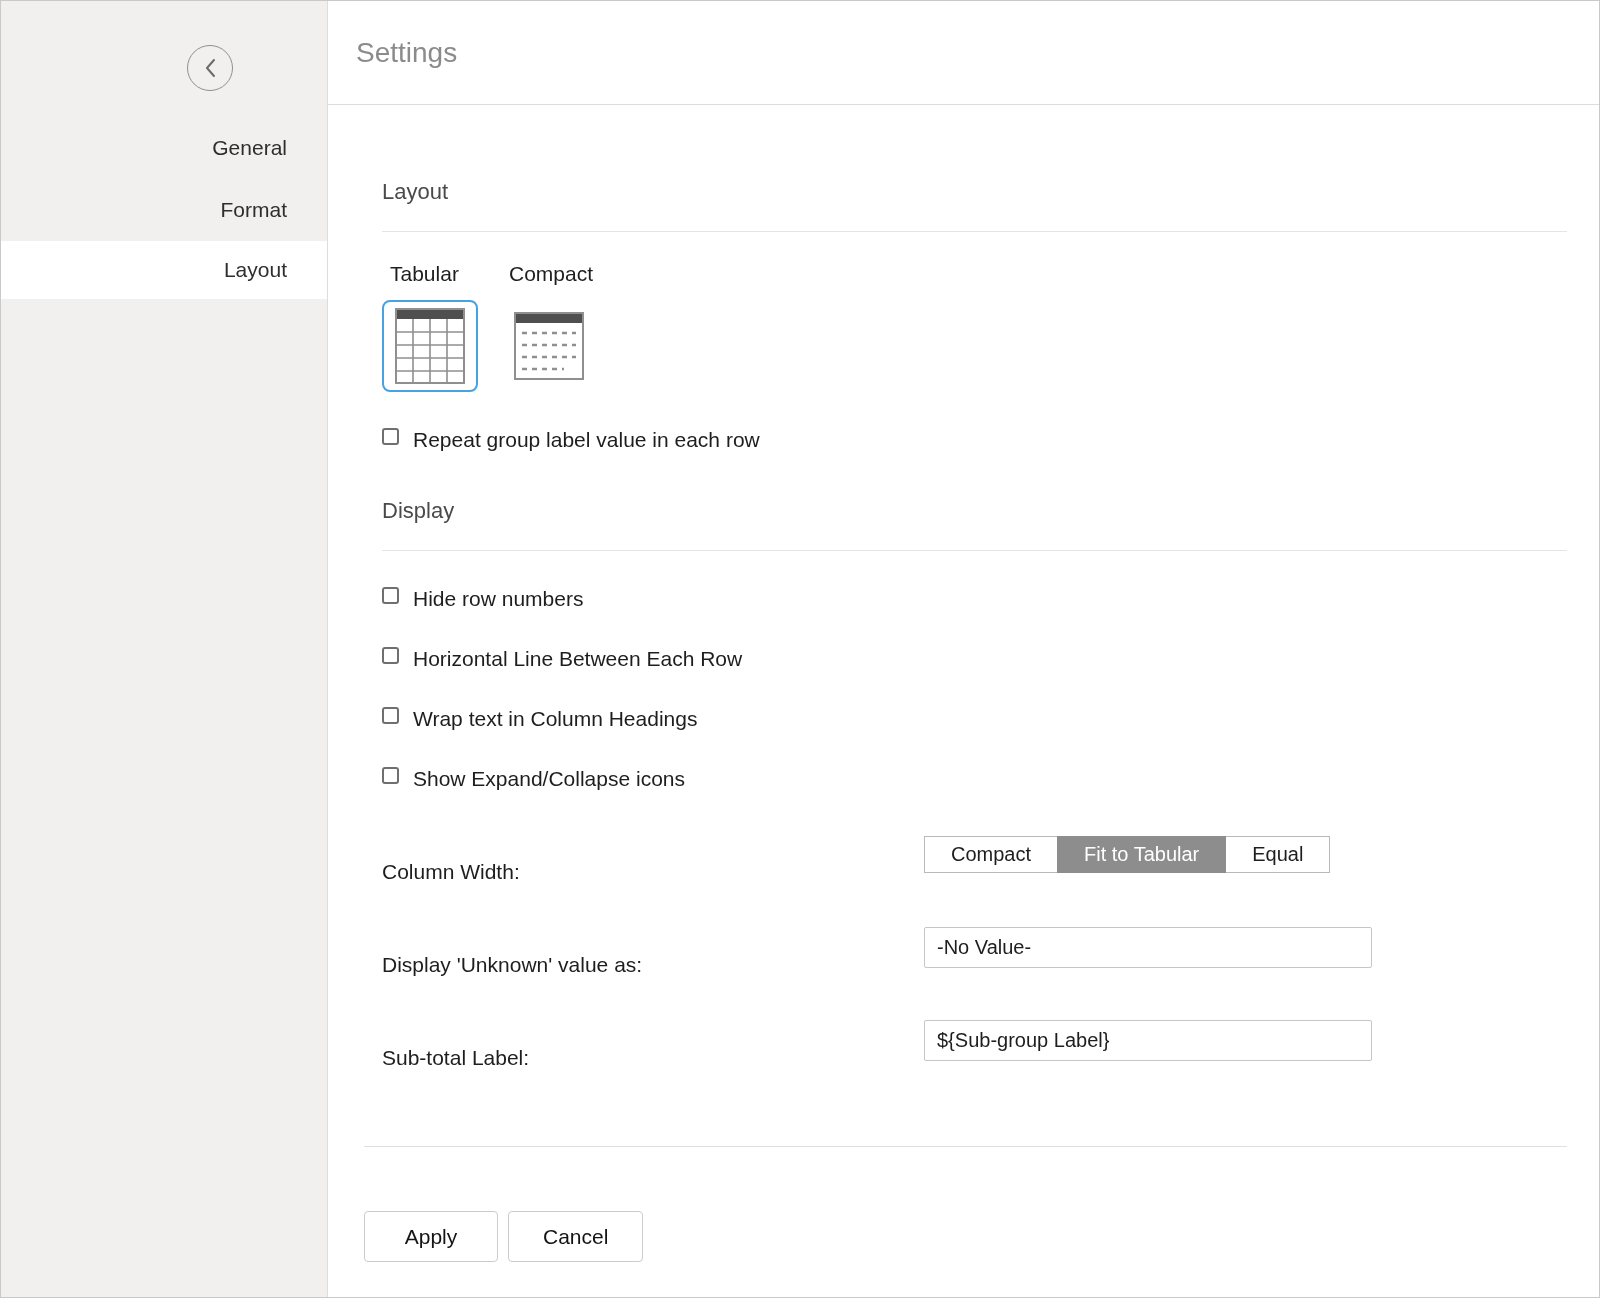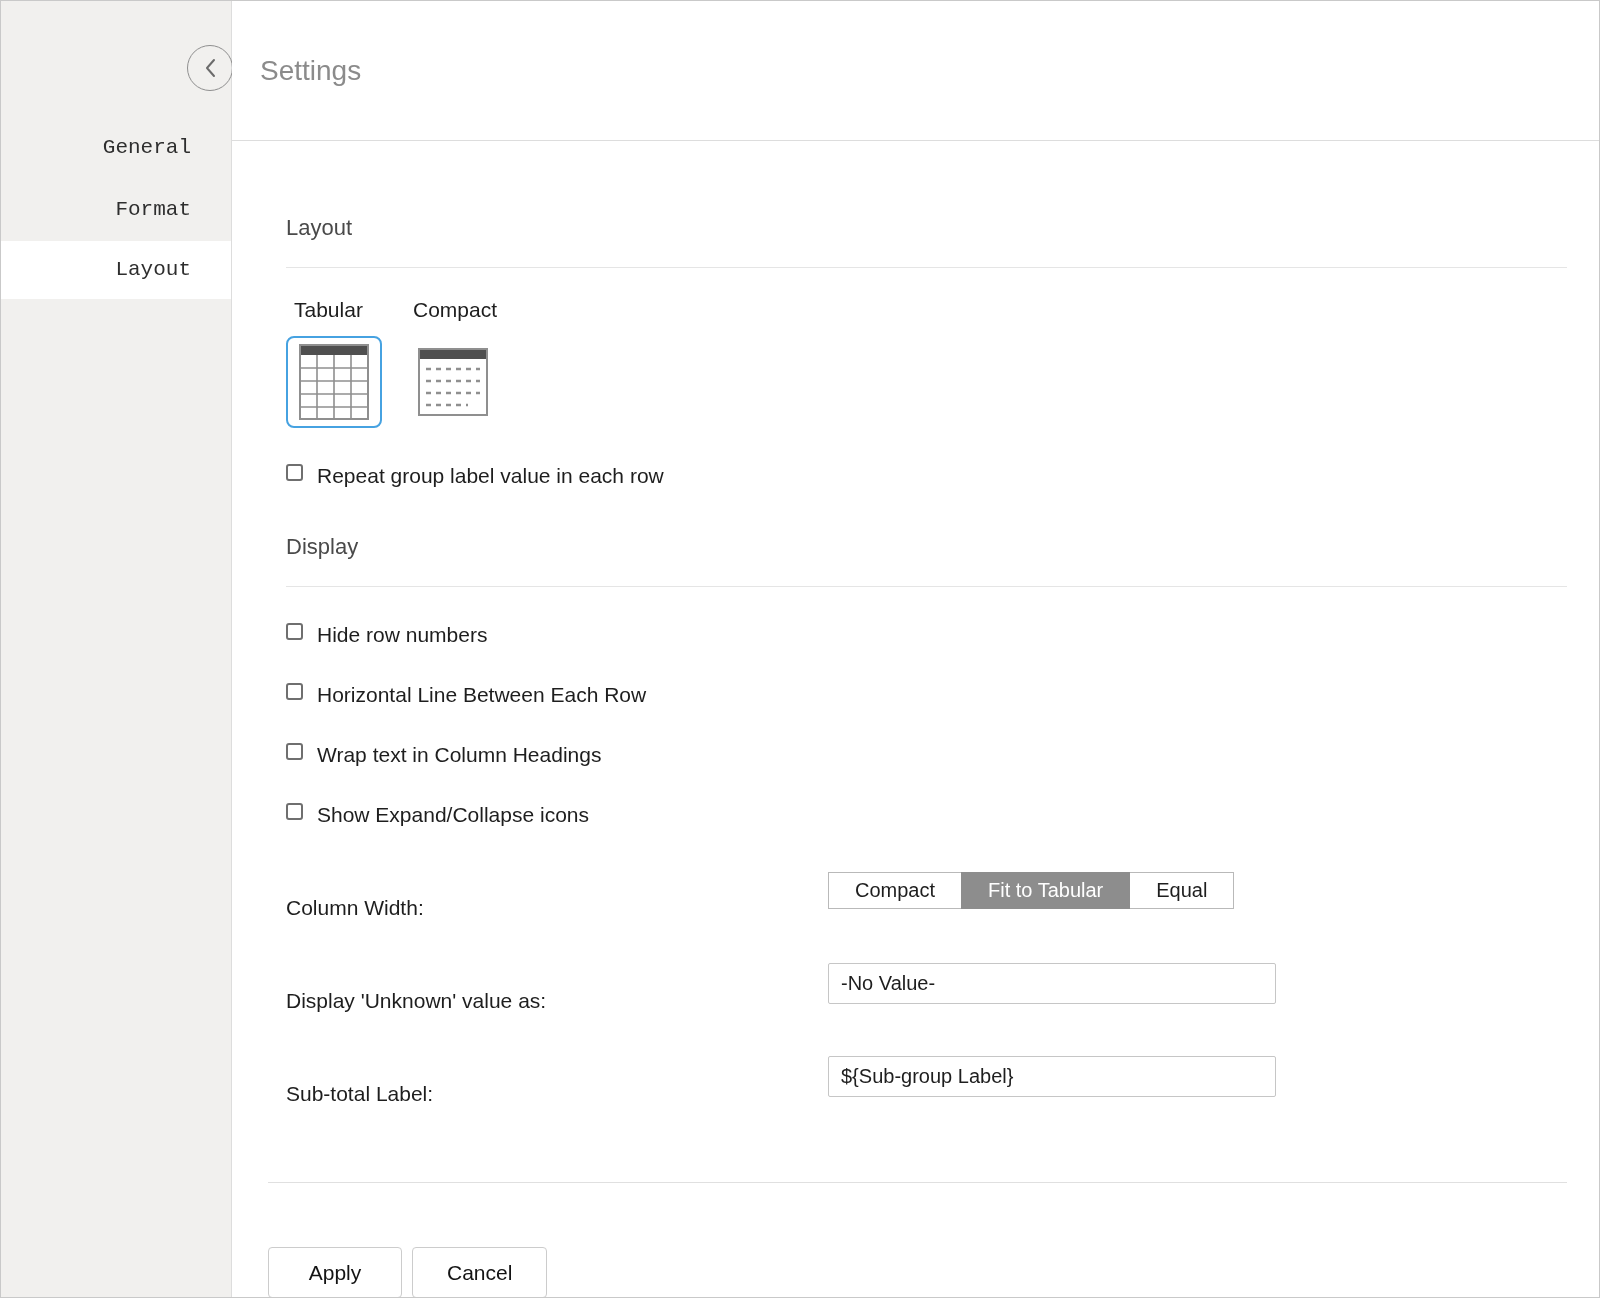--- a/index.html
+++ b/index.html
@@ -1,30 +1,30 @@
 <!DOCTYPE html>
 <html><head>
 <meta charset="utf-8">
 <style>
   * { margin:0; padding:0; box-sizing:border-box; }
   html,body { background:#fff; font-family:"Liberation Sans", sans-serif; }
   .app { width:1600px; height:1298px; display:flex; border:1px solid #c9c9c9; background:#fff; overflow:hidden; }
 
   
-  .sidebar { width:231px; background:#f1f0ee; border-right:1px solid #ddd; flex-shrink:0; padding-top:44px;font-family:Liberation Mono, monospace; }
+  .sidebar { width:327px; background:#f1f0ee; border-right:1px solid #ddd; flex-shrink:0; padding-top:44px; }
   .back-btn { width:46px; height:46px; border-radius:50%; border:1px solid #8f8f8f; background:transparent;
               margin-left:186px; display:flex; align-items:center; justify-content:center; cursor:pointer; }
   .side-nav { margin-top:26px; }
   .side-item { height:62px; line-height:62px; text-align:right; padding-right:40px;
                font-size:21px; color:#2e2e2e; cursor:pointer; }
   .side-item.selected { background:#fff; height:58px; line-height:58px; }
 
   
   .main { flex:1; display:flex; flex-direction:column; background:#fff; }
-  .topbar { height:140px; border-bottom:1px solid #ddd; display:flex; align-items:center; padding-left:28px; flex-shrink:0; }
+  .topbar { height:104px; border-bottom:1px solid #ddd; display:flex; align-items:center; padding-left:28px; flex-shrink:0; }
   .topbar h1 { font-size:28px; color:#8b8b8b; font-weight:normal; }
 
   .content { padding:74px 32px 0 54px; }
 
   .section-title { font-size:22px; color:#4a4a4a; font-weight:normal; padding-bottom:26px; border-bottom:1px solid #e5e5e5; }
 
   
   .layout-options { margin-top:30px; display:flex; gap:23px; }
   .layout-opt { display:flex; flex-direction:column; }
   .opt-label { font-size:21px; color:#1e1e1e; margin-bottom:14px; margin-left:8px; }

